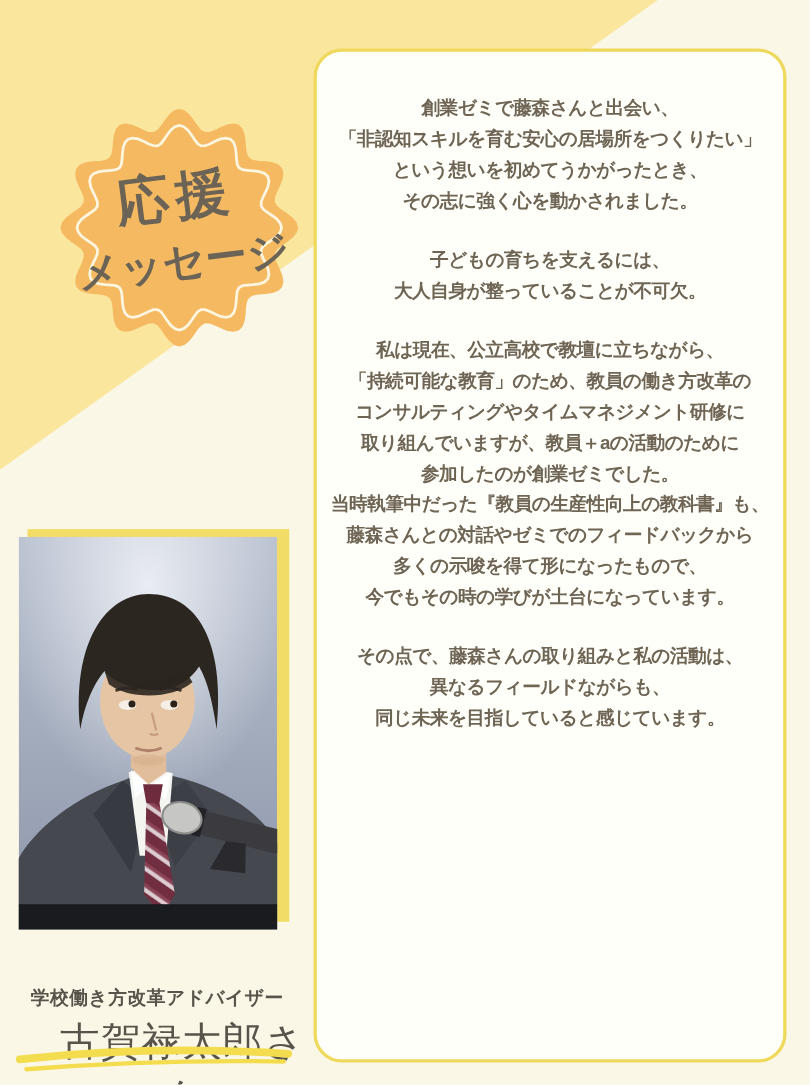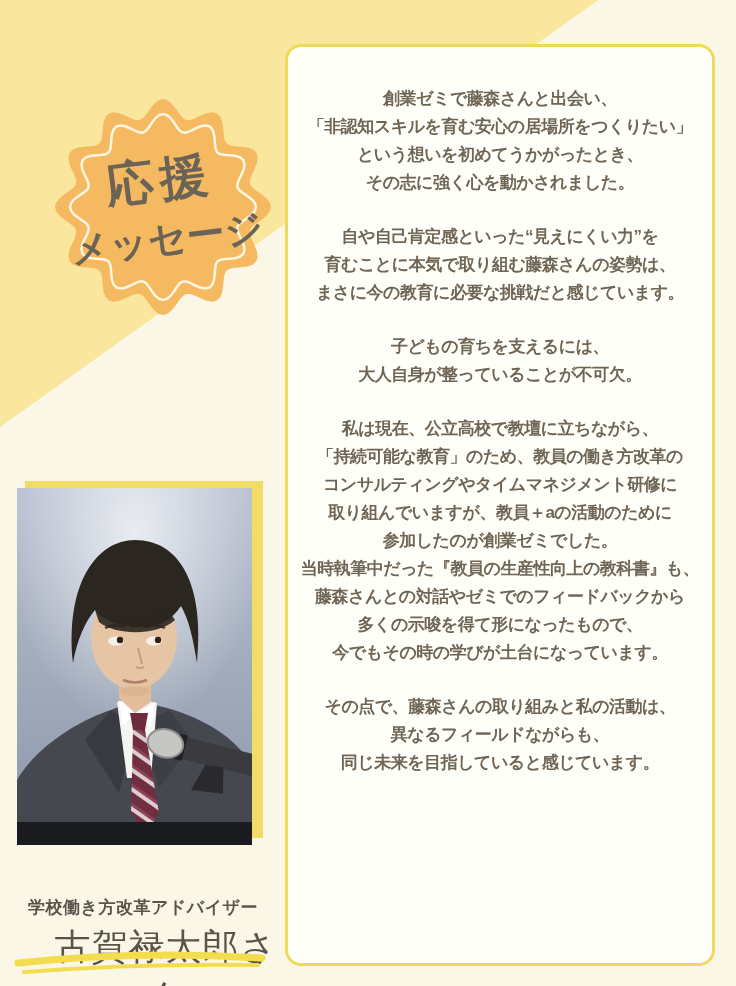--- a/index.html
+++ b/index.html
@@ -24,21 +24,21 @@
     font-weight:bold;text-align:center;line-height:1;
   }
   .badge-line1{font-size:48px;letter-spacing:6px;}
   .badge-line2{font-size:38px;letter-spacing:0px;}
   
   .card{
     position:absolute;left:285px;top:44px;width:430px;height:922px;
     box-sizing:border-box;
     background:var(--c-card,#FFFFFA);
     border:3px solid var(--c-card-border,#EFD95C);
-    border-radius:16px;
+    border-radius:26px;
   }
   .message{
     padding:38px 8px 0;
     color:var(--c-text,#6F6555);
     font-size:17px;font-weight:bold;letter-spacing:-0.5px;
     line-height:28px;text-align:center;white-space:nowrap;
   }
   .message p{margin:0 0 26px;}
   
   .photo-back{
@@ -68,21 +68,20 @@
   </svg>
   <div class="badge-text">
     <div class="badge-line1">応援</div>
     <div class="badge-line2">メッセージ</div>
   </div>
 </div>
 
 <div class="card">
   <div class="message" id="message-container">
       <p>創業ゼミで藤森さんと出会い、<br>「非認知スキルを育む安心の居場所をつくりたい」<br>という想いを初めてうかがったとき、<br>その志に強く心を動かされました。</p>
-      <p>自や自己肯定感といった“見えにくい力”を<br>育むことに本気で取り組む藤森さんの姿勢は、<br>まさに今の教育に必要な挑戦だと感じています。</p>
       <p>子どもの育ちを支えるには、<br>大人自身が整っていることが不可欠。</p>
       <p>私は現在、公立高校で教壇に立ちながら、<br>「持続可能な教育」のため、教員の働き方改革の<br>コンサルティングやタイムマネジメント研修に<br>取り組んでいますが、教員＋aの活動のために<br>参加したのが創業ゼミでした。<br>当時執筆中だった『教員の生産性向上の教科書』も、<br>藤森さんとの対話やゼミでのフィードバックから<br>多くの示唆を得て形になったもので、<br>今でもその時の学びが土台になっています。</p>
       <p>その点で、藤森さんの取り組みと私の活動は、<br>異なるフィールドながらも、<br>同じ未来を目指していると感じています。</p>
     </div>
 </div>
 
 <div class="photo-back"></div>
 <svg class="photo" viewBox="0 0 235 357">
   <defs>
     <linearGradient id="bgGrad" x1="0" y1="0" x2="0" y2="1">

